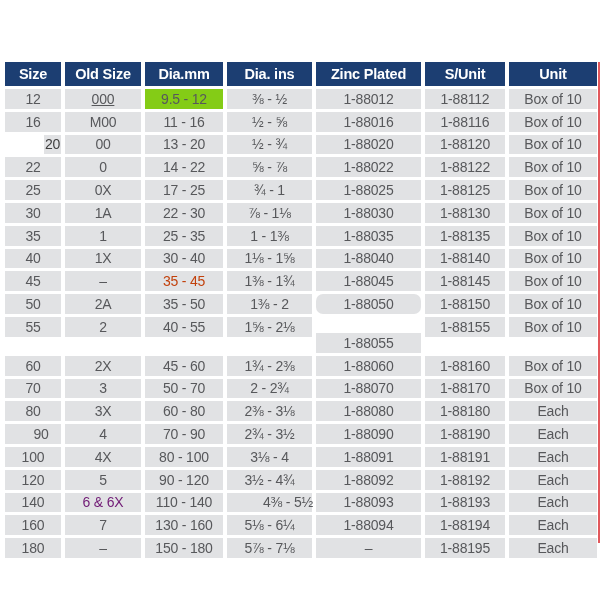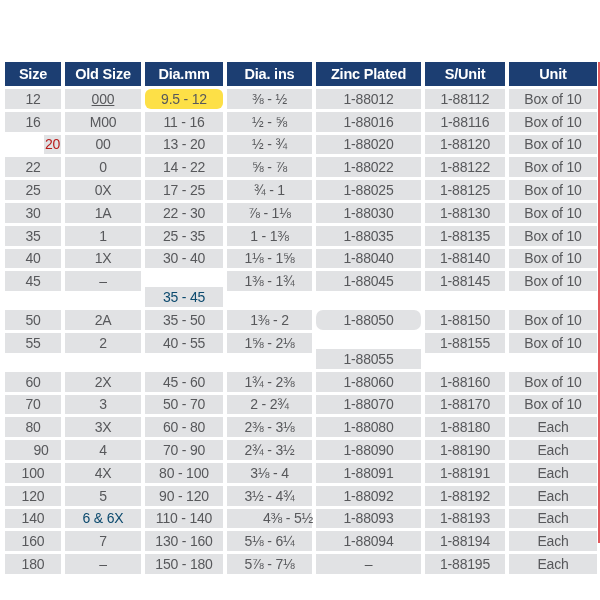--- a/index.html
+++ b/index.html
@@ -65,33 +65,33 @@
 
   <div class="hcell" style="background: rgb(28, 62, 114); color: rgb(255, 255, 255);">Size</div>
       <div class="hcell" style="background: rgb(28, 62, 114); color: rgb(255, 255, 255);">Old Size</div>
       <div class="hcell" style="background: rgb(28, 62, 114); color: rgb(255, 255, 255);">Dia.mm</div>
       <div class="hcell" style="background: rgb(28, 62, 114); color: rgb(255, 255, 255);">Dia. ins</div>
       <div class="hcell" style="background: rgb(28, 62, 114); color: rgb(255, 255, 255);">Zinc Plated</div>
       <div class="hcell" style="background: rgb(28, 62, 114); color: rgb(255, 255, 255);">S/Unit</div>
       <div class="hcell" style="background: rgb(28, 62, 114); color: rgb(255, 255, 255);">Unit</div>
       <div class="cell" style="background: rgb(225, 226, 228); color: rgb(87, 88, 91);">12</div>
       <div class="cell" style="background: rgb(225, 226, 228); color: rgb(87, 88, 91); text-decoration: underline;">000</div>
-      <div class="cell" style="background: #fde047; color: rgb(87, 88, 91); border-radius: 6px;">9.5 - 12</div>
+      <div class="cell" style="background: #84cc16; color: rgb(87, 88, 91);">9.5 - 12</div>
       <div class="cell" style="background: rgb(225, 226, 228); color: rgb(87, 88, 91);">⅜ - ½</div>
       <div class="cell" style="background: rgb(225, 226, 228); color: rgb(87, 88, 91);">1-88012</div>
       <div class="cell" style="background: rgb(225, 226, 228); color: rgb(87, 88, 91);">1-88112</div>
       <div class="cell" style="background: rgb(225, 226, 228); color: rgb(87, 88, 91);">Box of 10</div>
       <div class="cell" style="background: rgb(225, 226, 228); color: rgb(87, 88, 91);">16</div>
       <div class="cell" style="background: rgb(225, 226, 228); color: rgb(87, 88, 91);">M00</div>
       <div class="cell" style="background: rgb(225, 226, 228); color: rgb(87, 88, 91);">11 - 16</div>
       <div class="cell" style="background: rgb(225, 226, 228); color: rgb(87, 88, 91);">½ - ⅝</div>
       <div class="cell" style="background: rgb(225, 226, 228); color: rgb(87, 88, 91);">1-88016</div>
       <div class="cell" style="background: rgb(225, 226, 228); color: rgb(87, 88, 91);">1-88116</div>
       <div class="cell" style="background: rgb(225, 226, 228); color: rgb(87, 88, 91);">Box of 10</div>
-      <div class="cell" style="background: rgb(225, 226, 228); color: #b91c1c; margin-left: 39px;">20</div>
+      <div class="cell" style="background: rgb(225, 226, 228); color: #404040; margin-left: 39px;">20</div>
       <div class="cell" style="background: rgb(225, 226, 228); color: rgb(87, 88, 91);">00</div>
       <div class="cell" style="background: rgb(225, 226, 228); color: rgb(87, 88, 91);">13 - 20</div>
       <div class="cell" style="background: rgb(225, 226, 228); color: rgb(87, 88, 91);">½ - ¾</div>
       <div class="cell" style="background: rgb(225, 226, 228); color: rgb(87, 88, 91);">1-88020</div>
       <div class="cell" style="background: rgb(225, 226, 228); color: rgb(87, 88, 91);">1-88120</div>
       <div class="cell" style="background: rgb(225, 226, 228); color: rgb(87, 88, 91);">Box of 10</div>
       <div class="cell" style="background: rgb(225, 226, 228); color: rgb(87, 88, 91);">22</div>
       <div class="cell" style="background: rgb(225, 226, 228); color: rgb(87, 88, 91);">0</div>
       <div class="cell" style="background: rgb(225, 226, 228); color: rgb(87, 88, 91);">14 - 22</div>
       <div class="cell" style="background: rgb(225, 226, 228); color: rgb(87, 88, 91);">⅝ - ⅞</div>
@@ -121,21 +121,21 @@
       <div class="cell" style="background: rgb(225, 226, 228); color: rgb(87, 88, 91);">Box of 10</div>
       <div class="cell" style="background: rgb(225, 226, 228); color: rgb(87, 88, 91);">40</div>
       <div class="cell" style="background: rgb(225, 226, 228); color: rgb(87, 88, 91);">1X</div>
       <div class="cell" style="background: rgb(225, 226, 228); color: rgb(87, 88, 91);">30 - 40</div>
       <div class="cell" style="background: rgb(225, 226, 228); color: rgb(87, 88, 91);">1⅛ - 1⅝</div>
       <div class="cell" style="background: rgb(225, 226, 228); color: rgb(87, 88, 91);">1-88040</div>
       <div class="cell" style="background: rgb(225, 226, 228); color: rgb(87, 88, 91);">1-88140</div>
       <div class="cell" style="background: rgb(225, 226, 228); color: rgb(87, 88, 91);">Box of 10</div>
       <div class="cell" style="background: rgb(225, 226, 228); color: rgb(87, 88, 91);">45</div>
       <div class="cell" style="background: rgb(225, 226, 228); color: rgb(87, 88, 91);">–</div>
-      <div class="cell" style="background: rgb(225, 226, 228); color: #0c4a6e; margin-top: 16px;">35 - 45</div>
+      <div class="cell" style="background: rgb(225, 226, 228); color: #c2410c;">35 - 45</div>
       <div class="cell" style="background: rgb(225, 226, 228); color: rgb(87, 88, 91);">1⅜ - 1¾</div>
       <div class="cell" style="background: rgb(225, 226, 228); color: rgb(87, 88, 91);">1-88045</div>
       <div class="cell" style="background: rgb(225, 226, 228); color: rgb(87, 88, 91);">1-88145</div>
       <div class="cell" style="background: rgb(225, 226, 228); color: rgb(87, 88, 91);">Box of 10</div>
       <div class="cell" style="background: rgb(225, 226, 228); color: rgb(87, 88, 91);">50</div>
       <div class="cell" style="background: rgb(225, 226, 228); color: rgb(87, 88, 91);">2A</div>
       <div class="cell" style="background: rgb(225, 226, 228); color: rgb(87, 88, 91);">35 - 50</div>
       <div class="cell" style="background: rgb(225, 226, 228); color: rgb(87, 88, 91);">1⅜ - 2</div>
       <div class="cell" style="background: rgb(225, 226, 228); color: rgb(87, 88, 91); border-radius: 7px;">1-88050</div>
       <div class="cell" style="background: rgb(225, 226, 228); color: rgb(87, 88, 91);">1-88150</div>
@@ -183,21 +183,21 @@
       <div class="cell" style="background: rgb(225, 226, 228); color: rgb(87, 88, 91);">1-88191</div>
       <div class="cell" style="background: rgb(225, 226, 228); color: rgb(87, 88, 91);">Each</div>
       <div class="cell" style="background: rgb(225, 226, 228); color: rgb(87, 88, 91);">120</div>
       <div class="cell" style="background: rgb(225, 226, 228); color: rgb(87, 88, 91);">5</div>
       <div class="cell" style="background: rgb(225, 226, 228); color: rgb(87, 88, 91);">90 - 120</div>
       <div class="cell" style="background: rgb(225, 226, 228); color: rgb(87, 88, 91);">3½ - 4¾</div>
       <div class="cell" style="background: rgb(225, 226, 228); color: rgb(87, 88, 91);">1-88092</div>
       <div class="cell" style="background: rgb(225, 226, 228); color: rgb(87, 88, 91);">1-88192</div>
       <div class="cell" style="background: rgb(225, 226, 228); color: rgb(87, 88, 91);">Each</div>
       <div class="cell" style="background: rgb(225, 226, 228); color: rgb(87, 88, 91);">140</div>
-      <div class="cell" style="background: rgb(225, 226, 228); color: #0c4a6e;">6 &amp; 6X</div>
+      <div class="cell" style="background: rgb(225, 226, 228); color: #701a75;">6 &amp; 6X</div>
       <div class="cell" style="background: rgb(225, 226, 228); color: rgb(87, 88, 91);">110 - 140</div>
       <div class="cell" style="background: rgb(225, 226, 228); color: rgb(87, 88, 91); padding-left: 37px;">4⅜ - 5½</div>
       <div class="cell" style="background: rgb(225, 226, 228); color: rgb(87, 88, 91);">1-88093</div>
       <div class="cell" style="background: rgb(225, 226, 228); color: rgb(87, 88, 91);">1-88193</div>
       <div class="cell" style="background: rgb(225, 226, 228); color: rgb(87, 88, 91);">Each</div>
       <div class="cell" style="background: rgb(225, 226, 228); color: rgb(87, 88, 91);">160</div>
       <div class="cell" style="background: rgb(225, 226, 228); color: rgb(87, 88, 91);">7</div>
       <div class="cell" style="background: rgb(225, 226, 228); color: rgb(87, 88, 91);">130 - 160</div>
       <div class="cell" style="background: rgb(225, 226, 228); color: rgb(87, 88, 91);">5⅛ - 6¼</div>
       <div class="cell" style="background: rgb(225, 226, 228); color: rgb(87, 88, 91);">1-88094</div>

